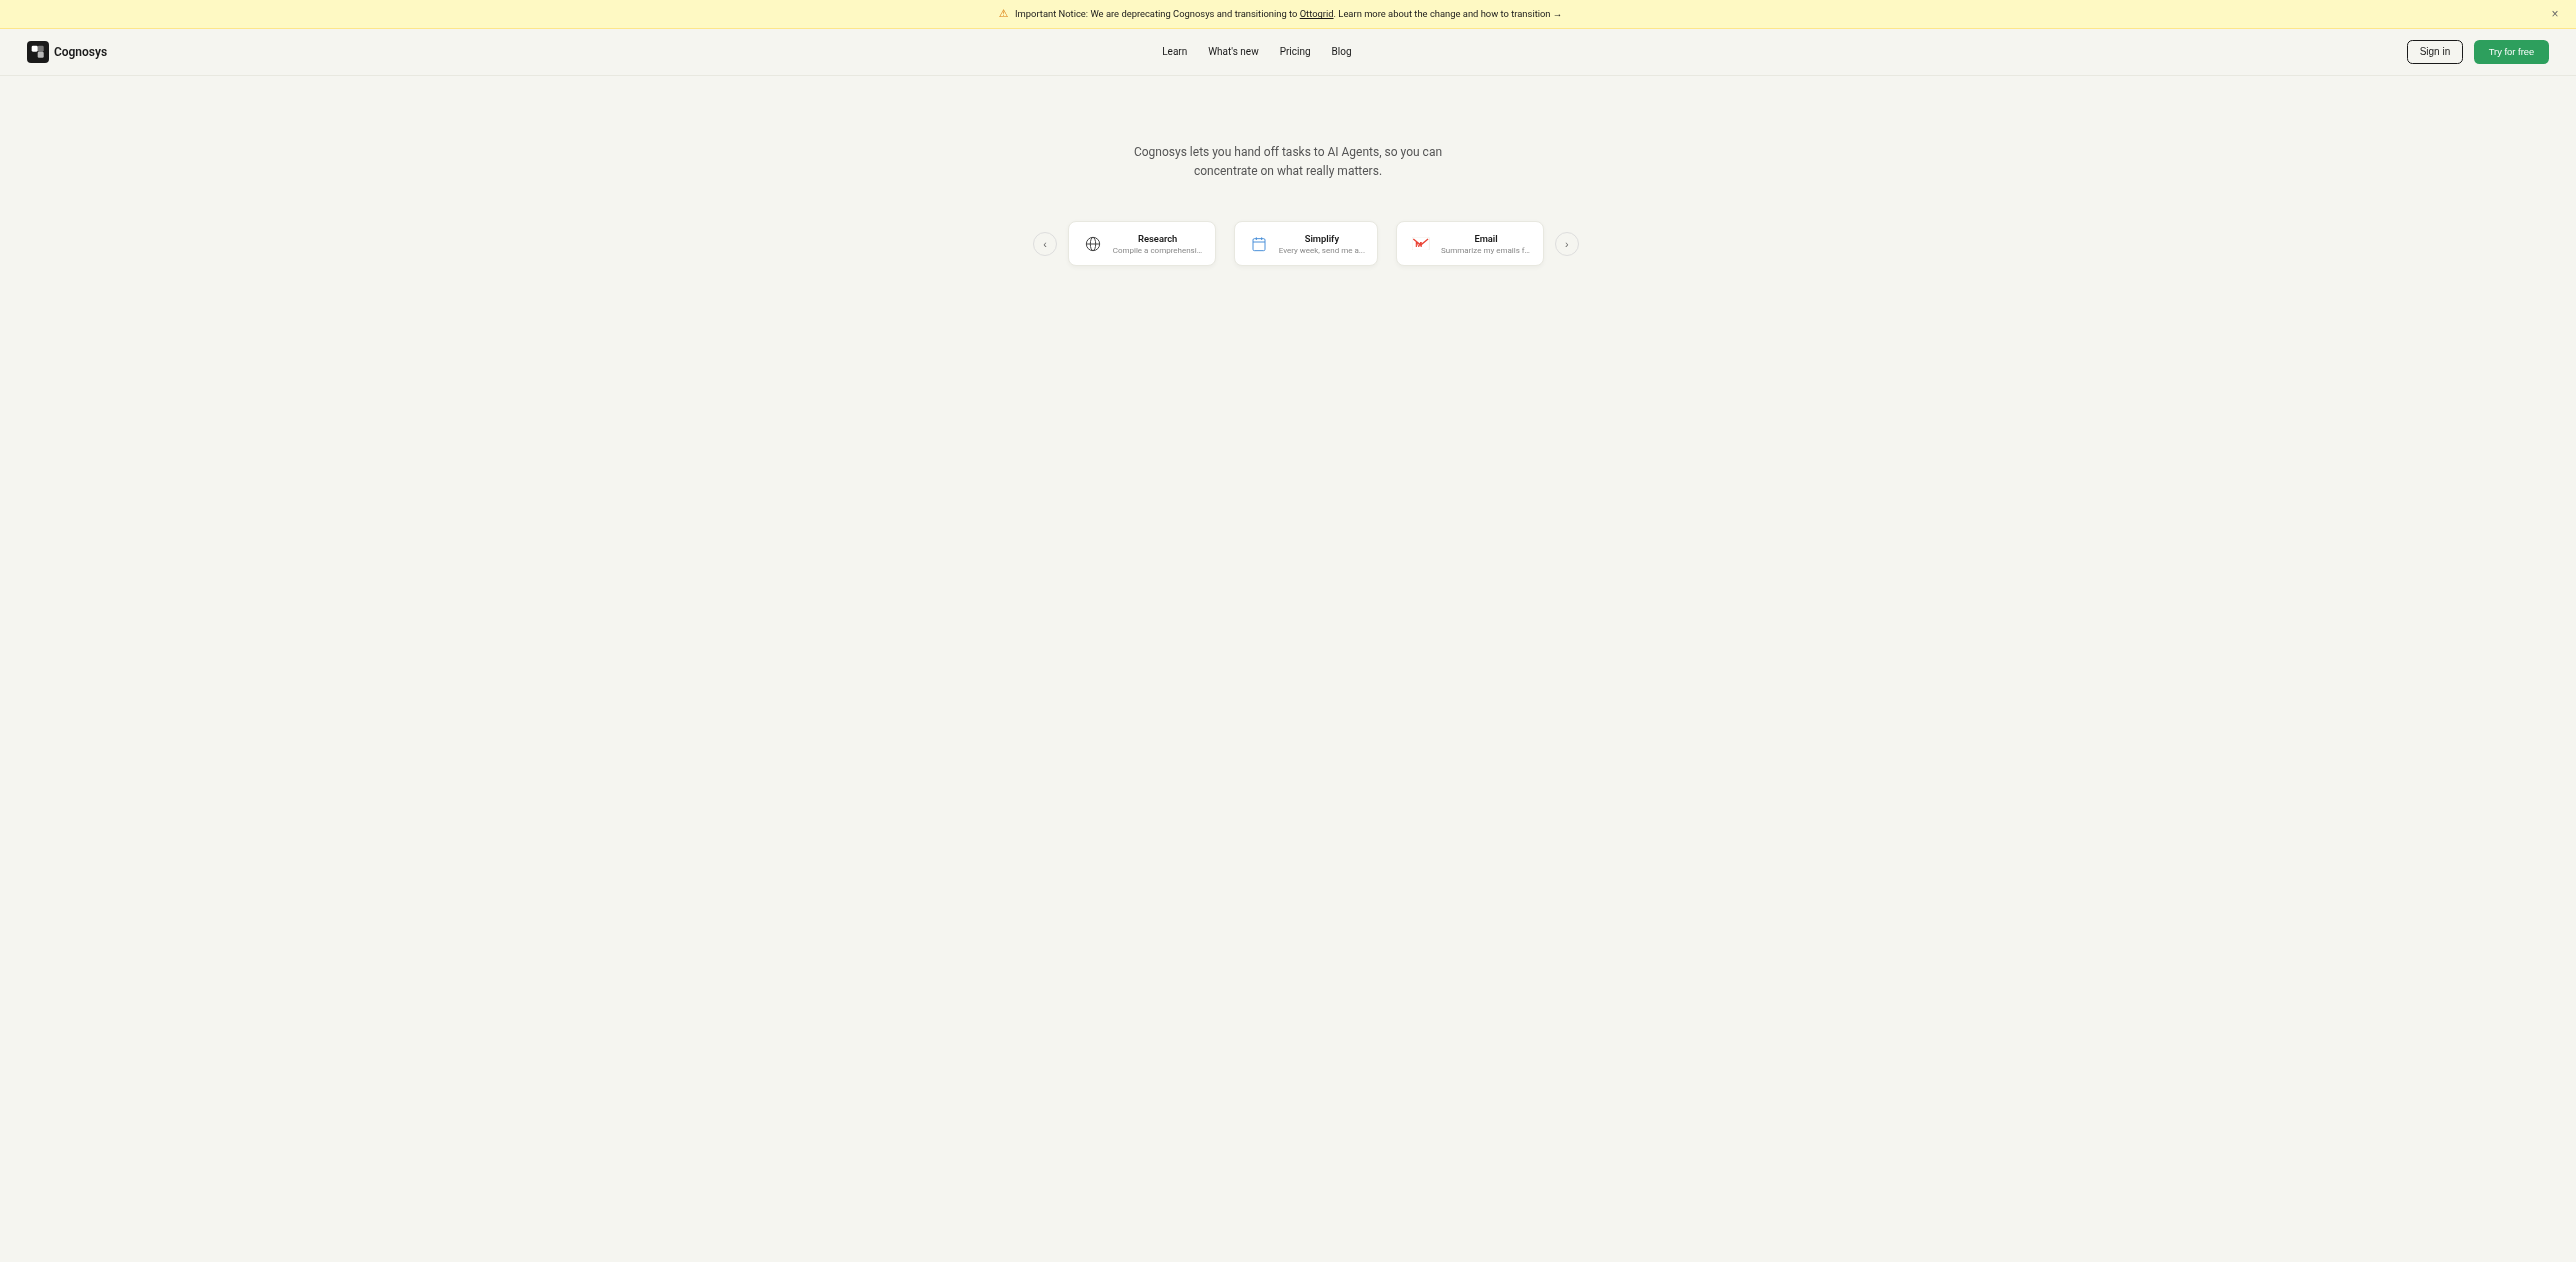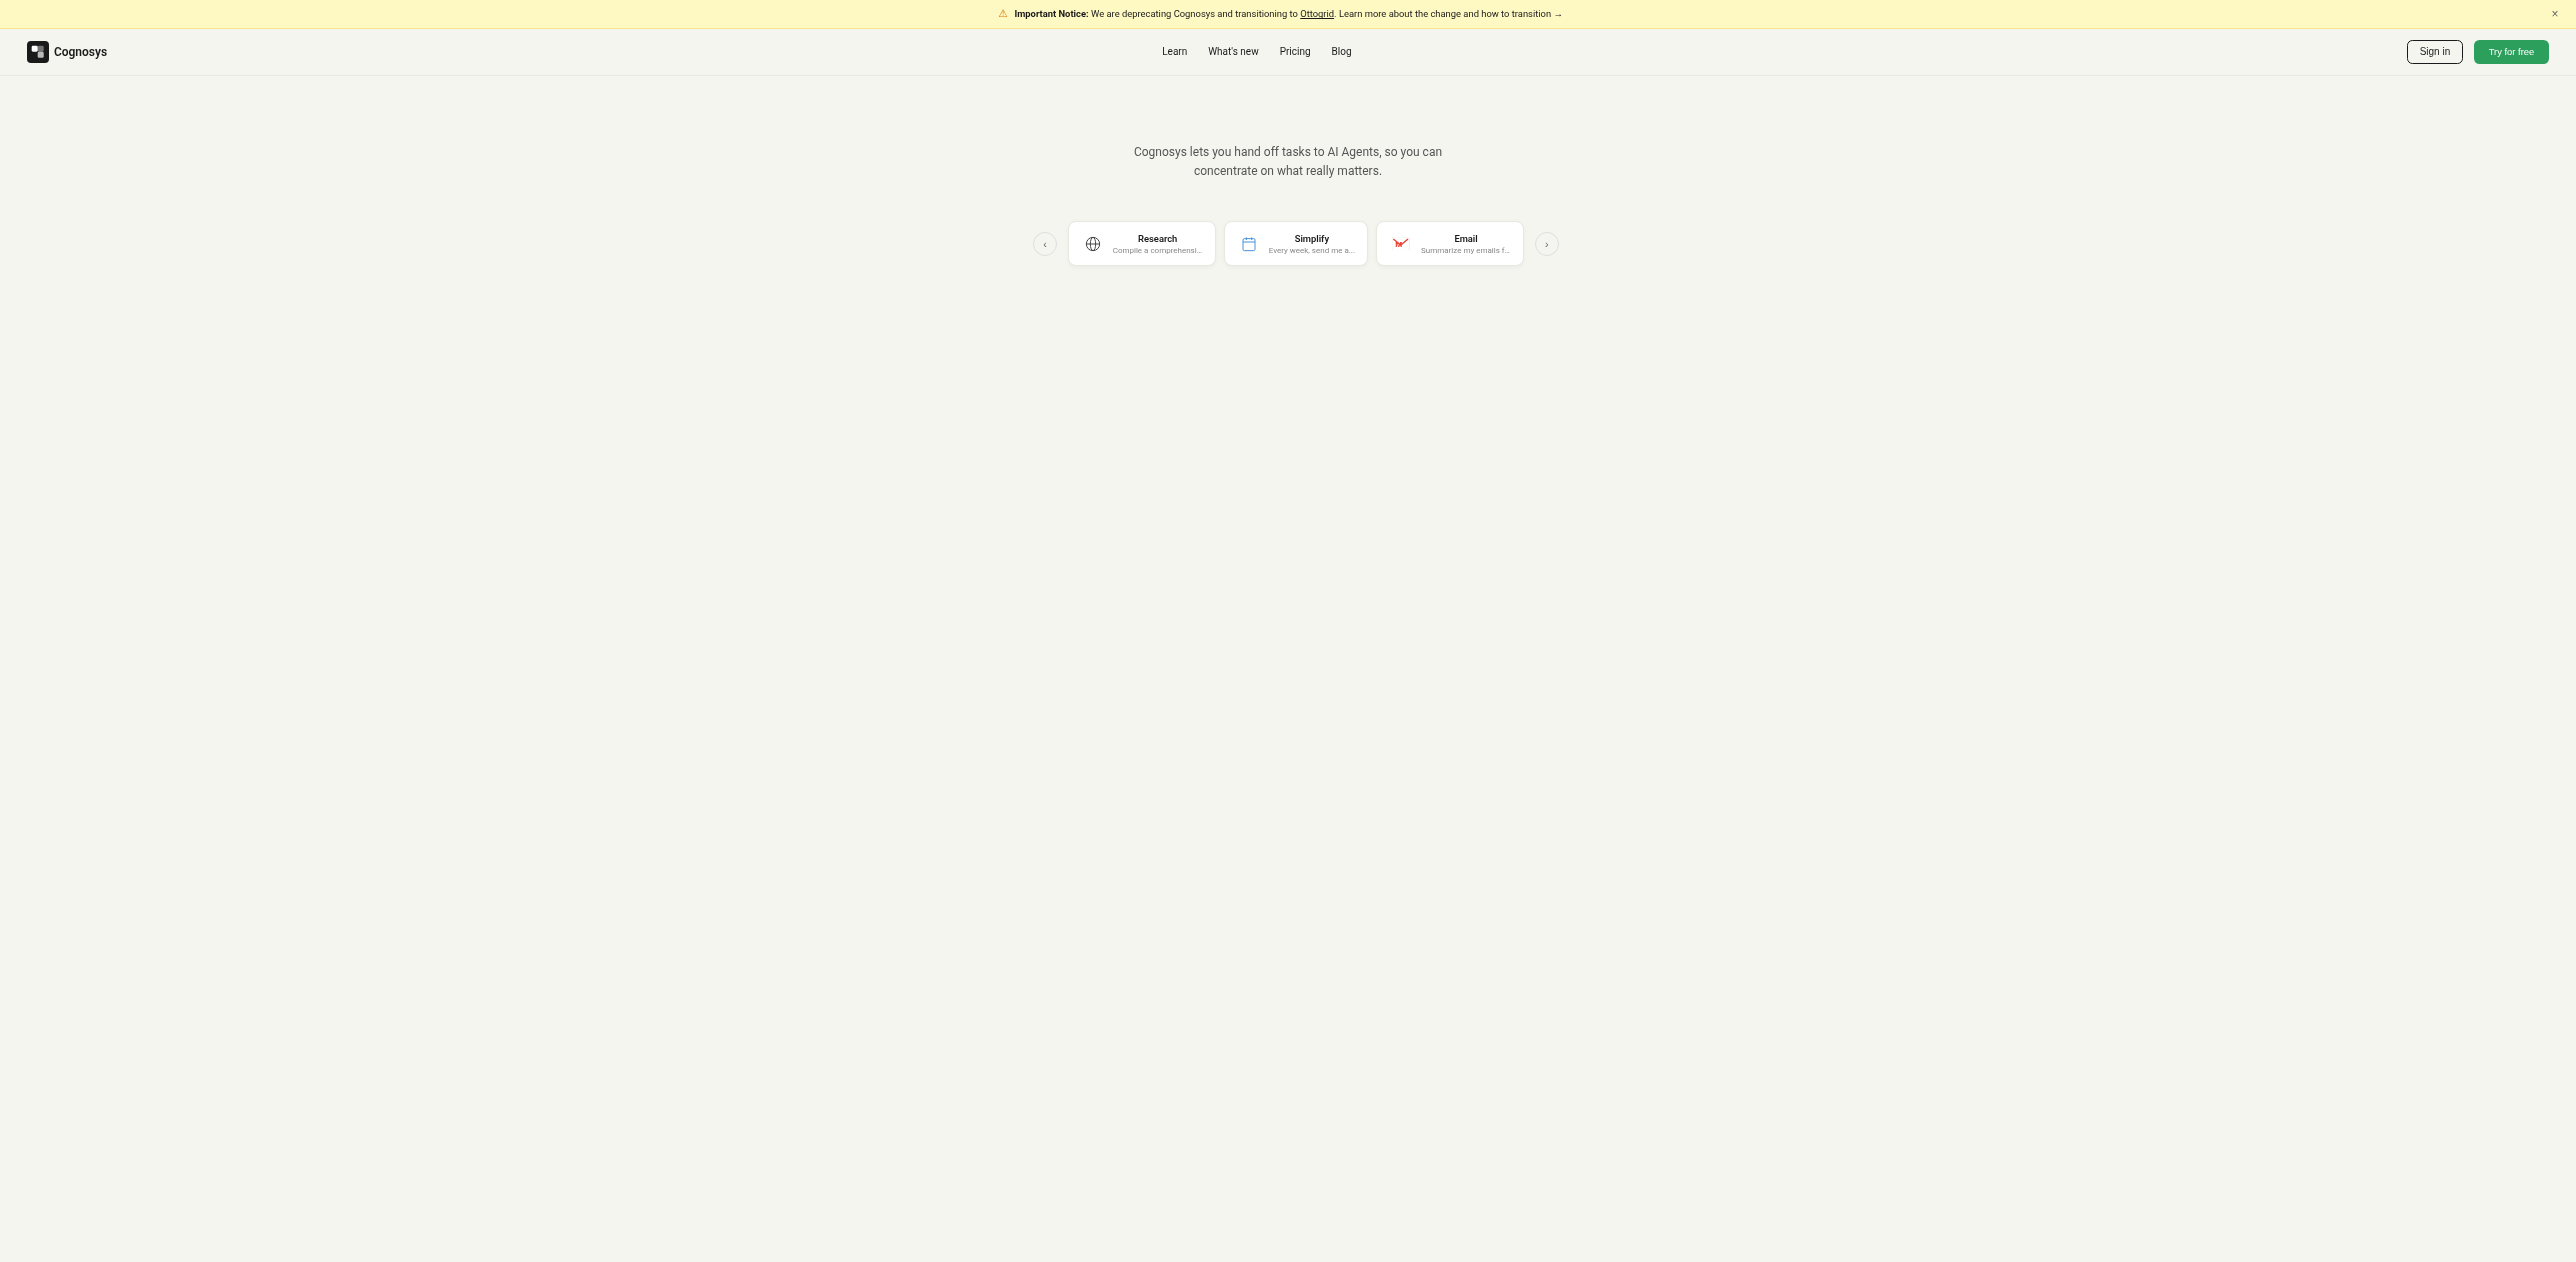--- a/index.html
+++ b/index.html
@@ -38,21 +38,21 @@
       color: #d97706;
       font-size: 10.7px;
       flex-shrink: 0;
     }
 
     .notice-text {
       font-size: 9.4px;
     }
 
     .notice-text strong {
-      font-weight: 700;
+      font-weight: 400;
     }
 
     .notice-link {
       color: #1a1a1a;
       text-decoration: underline;
       cursor: pointer;
     }
 
     .notice-close {
       background: none;
@@ -224,21 +224,21 @@
       align-items: center;
       justify-content: center;
       cursor: pointer;
       font-size: 10.7px;
       color: #666;
       flex-shrink: 0;
     }
 
     .suggestion-cards {
       display: flex;
-      gap: 8px;
+      gap: 18px;
       flex: 1;
       justify-content: space-between;
     }
 
     .suggestion-card {
       background: white;
       border: 0.7px solid #e8e8e0;
       border-radius: 8px;
       padding: 9.4px 12px;
       display: flex;

